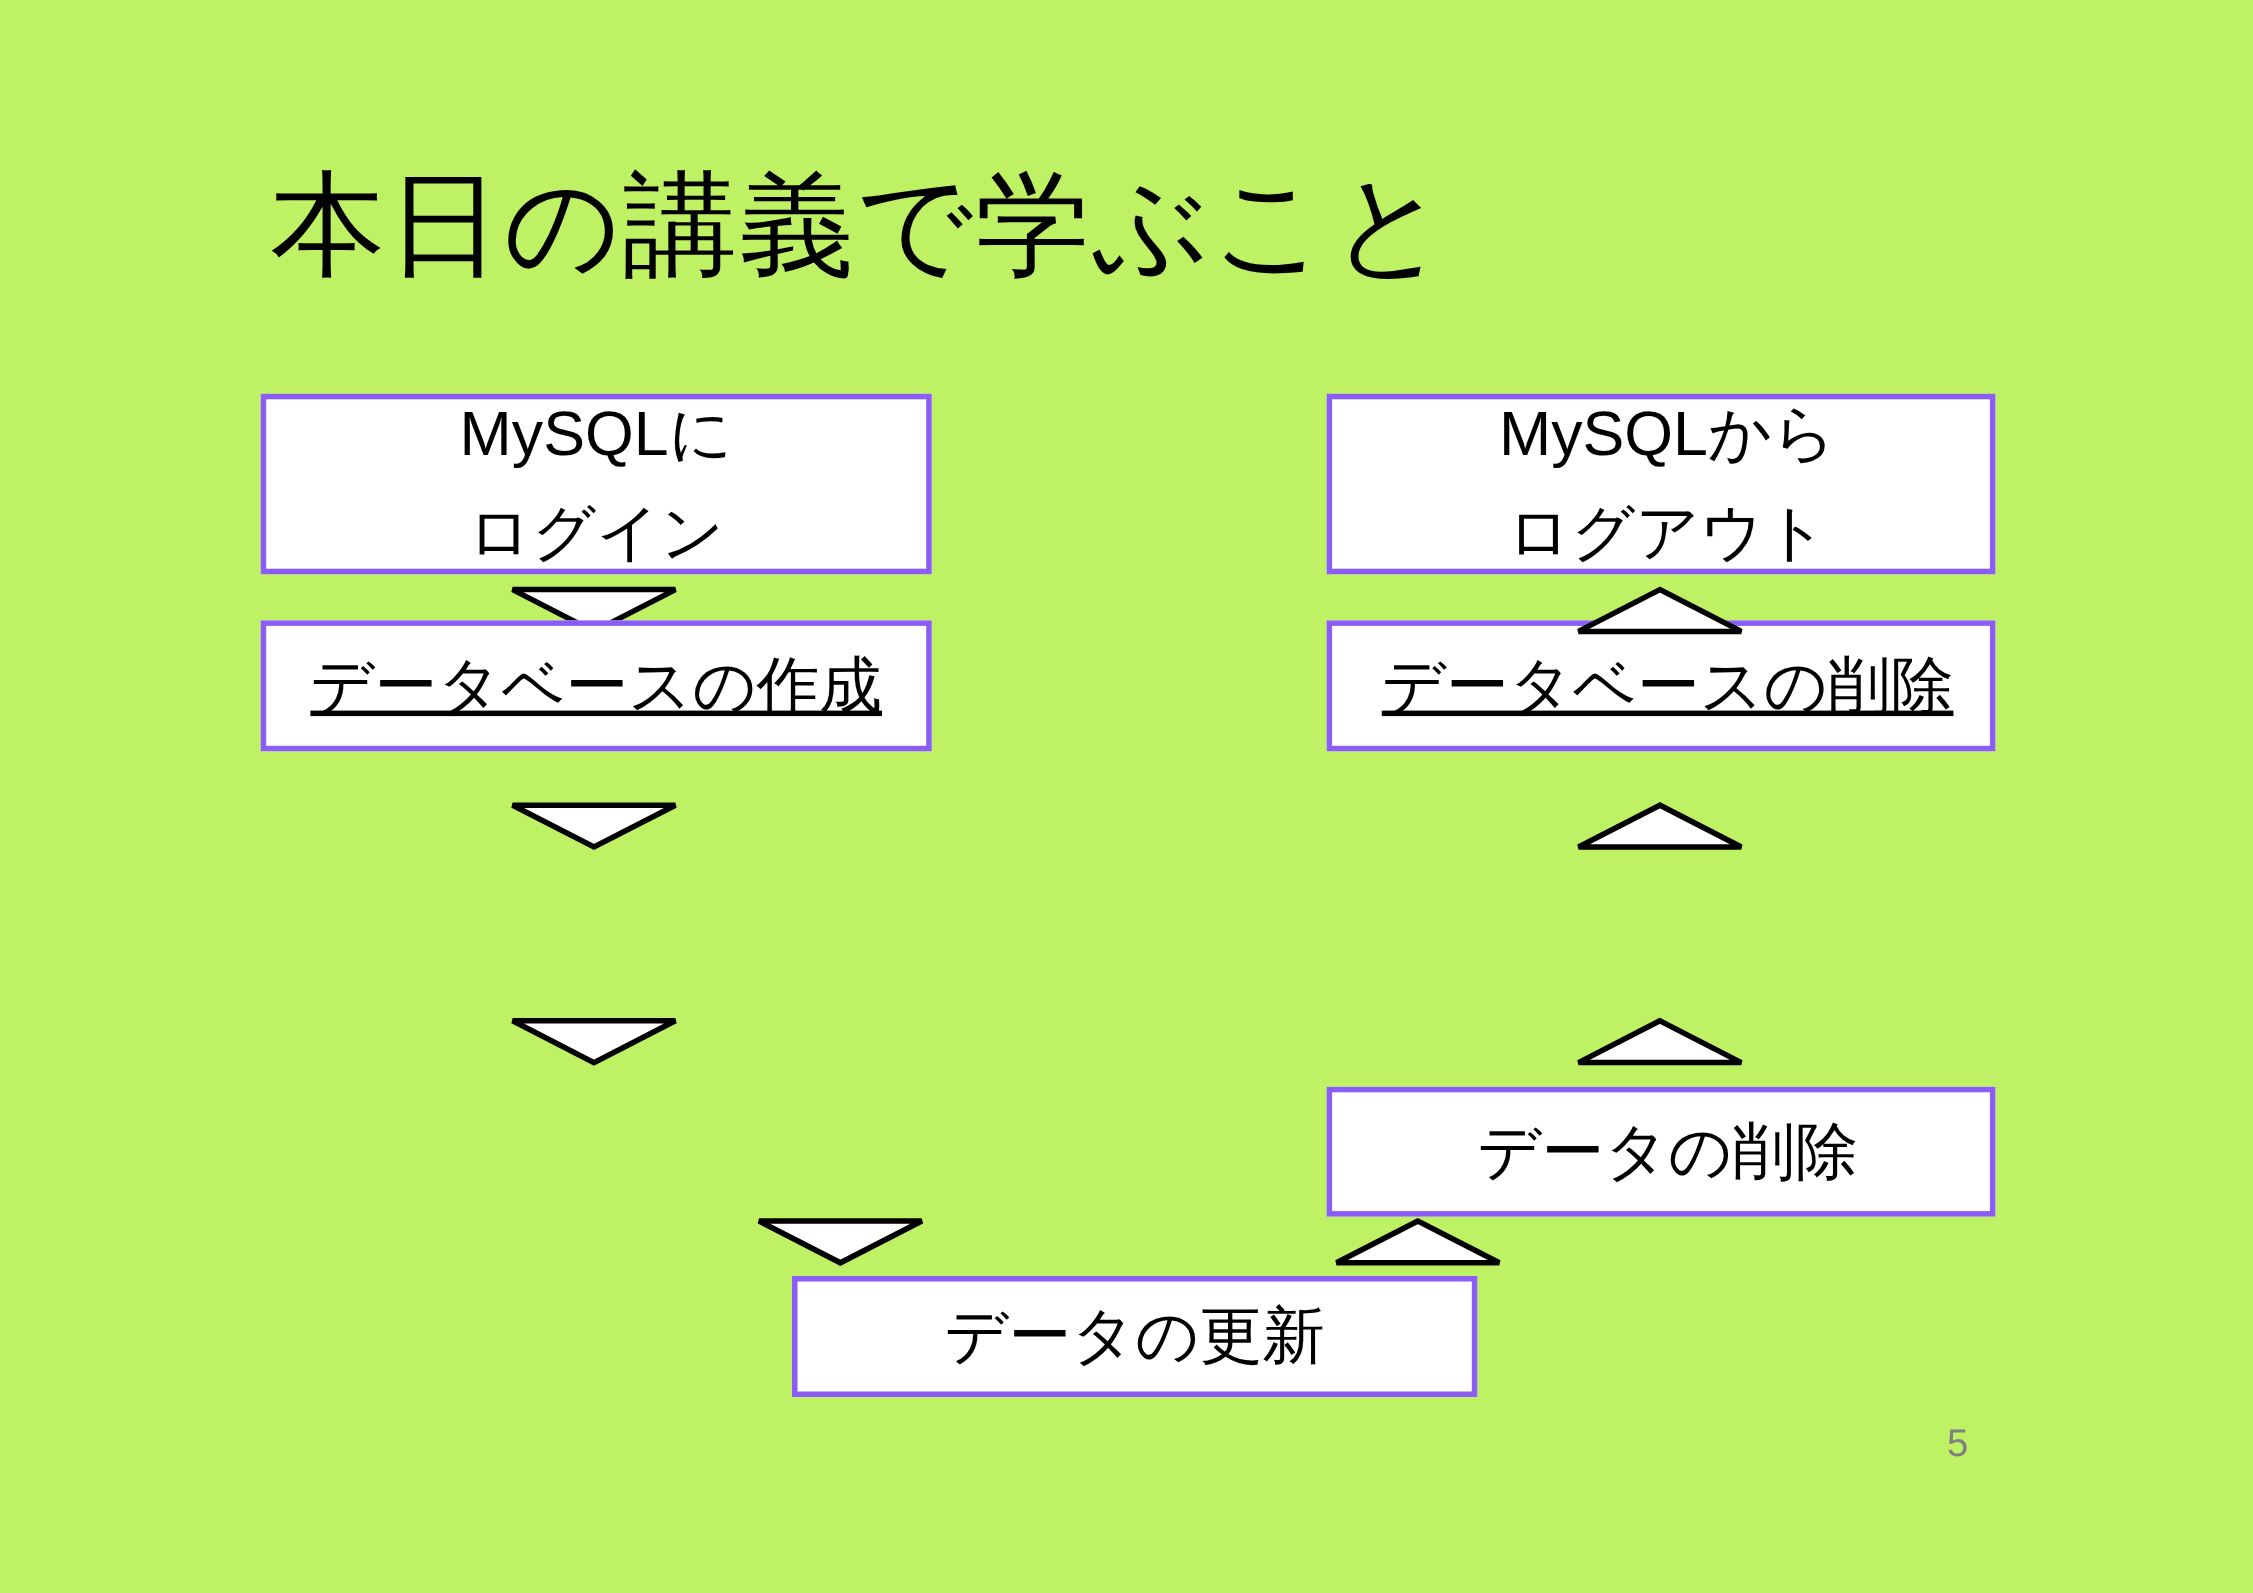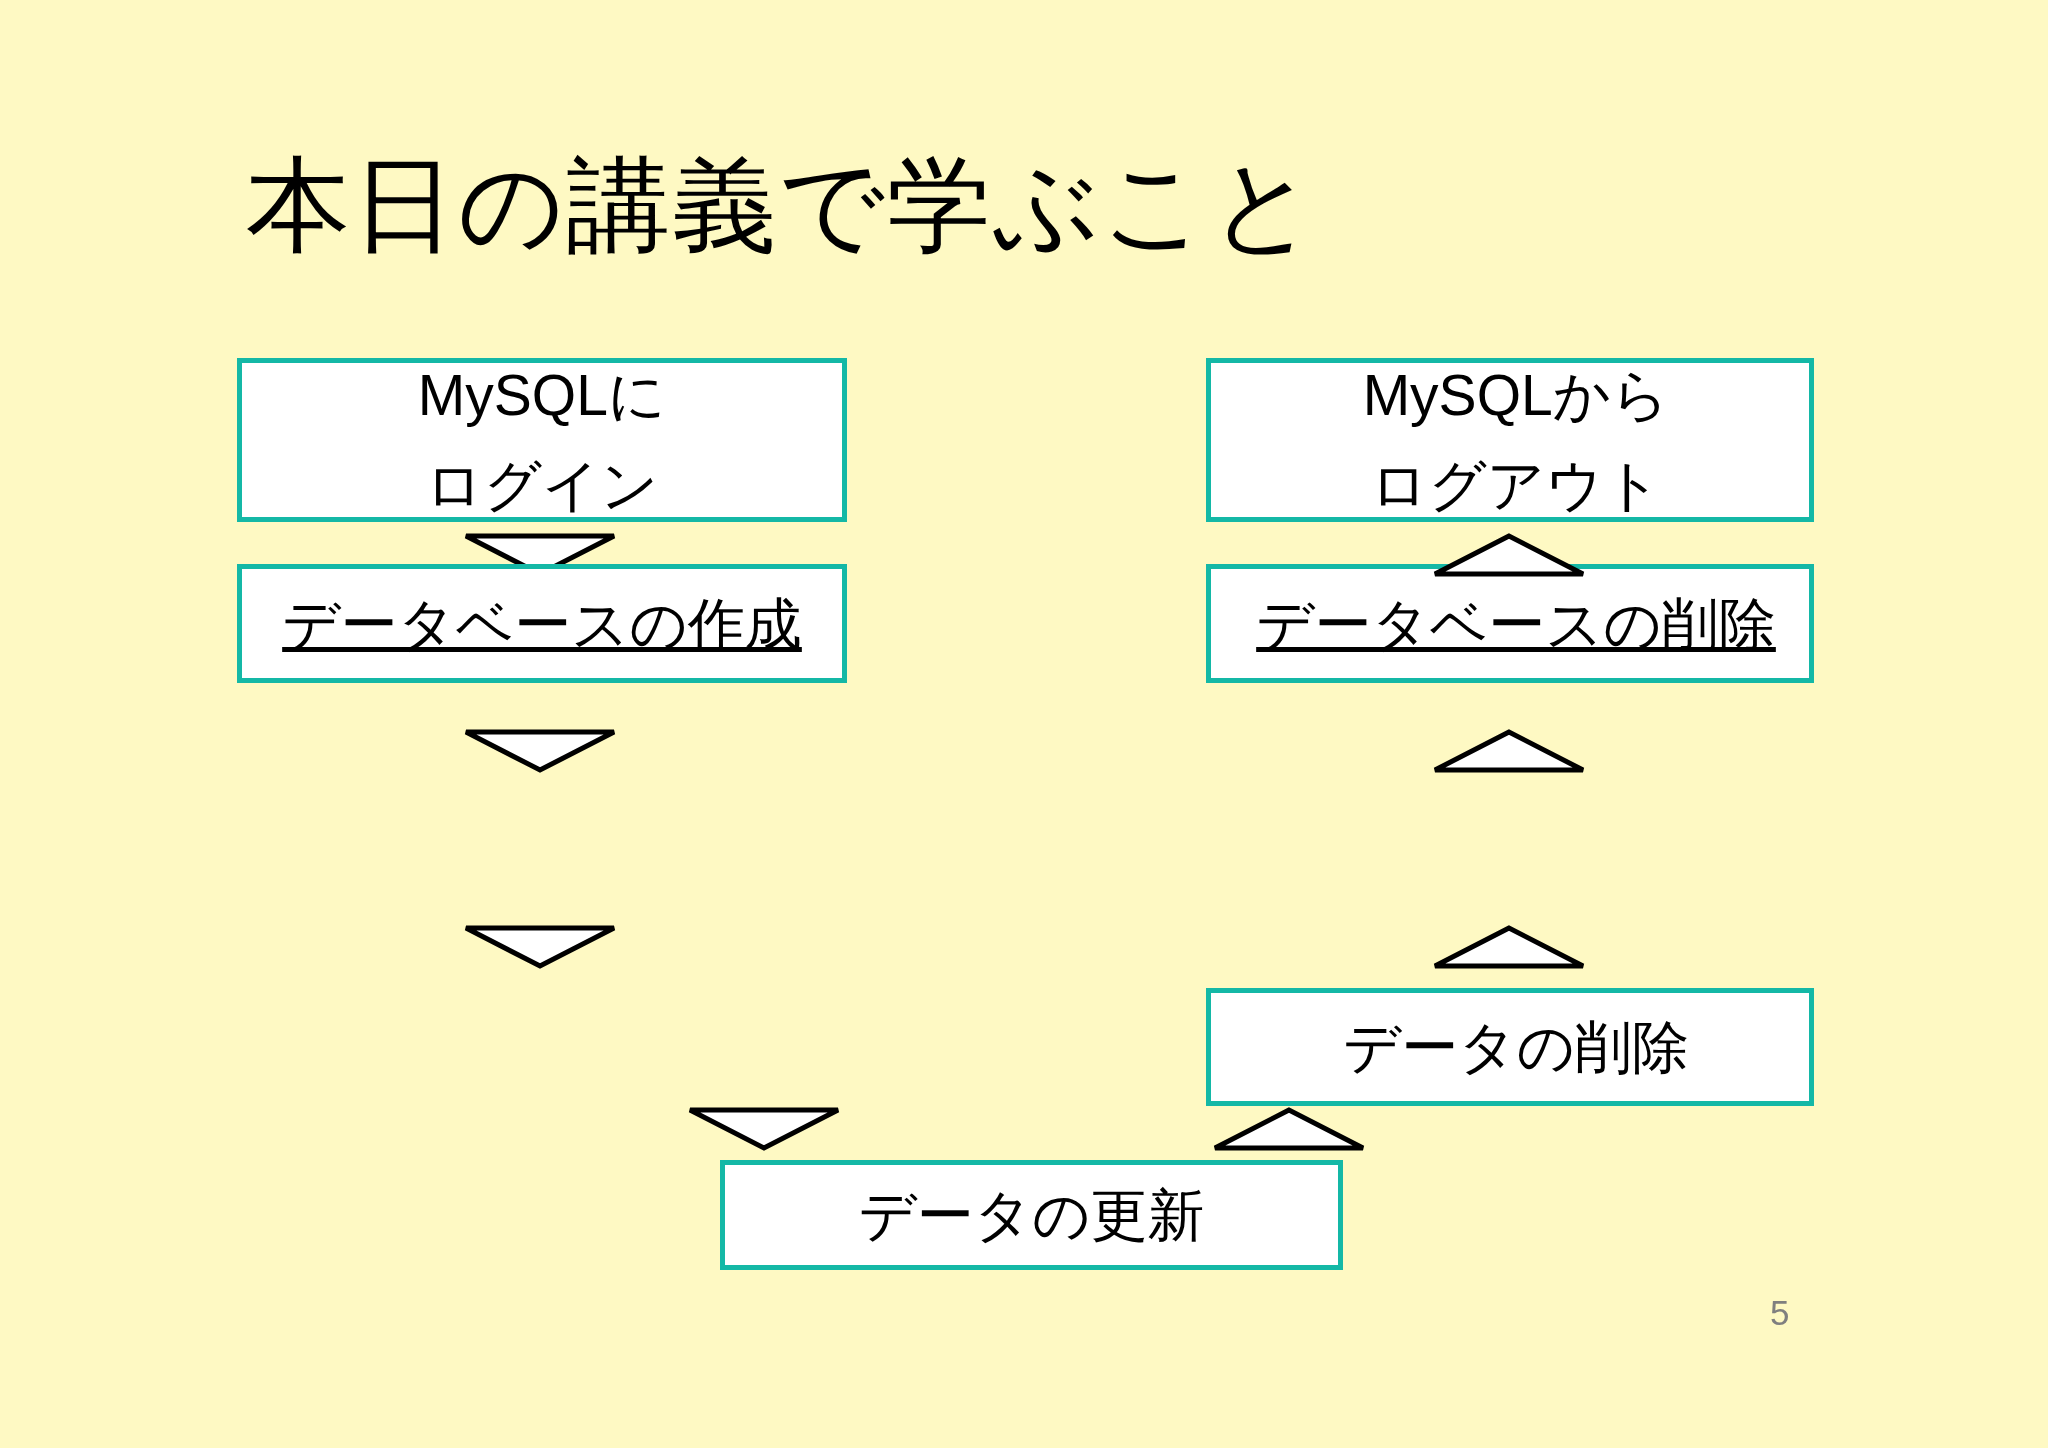--- a/index.html
+++ b/index.html
@@ -11,38 +11,38 @@
     width: 2048px;
     height: 1448px;
     position: relative;
     overflow: hidden;
     font-family: "Liberation Sans", "DejaVu Sans", sans-serif;
     color: #000000;
   }
   .slide {
     position: absolute;
     inset: 0;
-    background: #fef9c3;
+    background: #bef264;
   }
   .title {
     position: absolute;
     left: 246px;
     top: 148px;
     margin: 0;
     font-size: 104px;
     font-weight: 500;
     letter-spacing: 2px;
     line-height: 1.1;
     white-space: nowrap;
     color: #000000;
   }
   .flow-box {
     position: absolute;
     box-sizing: border-box;
-    border: 5px solid #14b8a6;
+    border: 5px solid #8b5cf6;
     background: #ffffff;
     display: flex;
     flex-direction: column;
     align-items: center;
     justify-content: center;
     text-align: center;
     font-size: 57px;
     line-height: 70px;
     color: #000000;
     white-space: nowrap;

